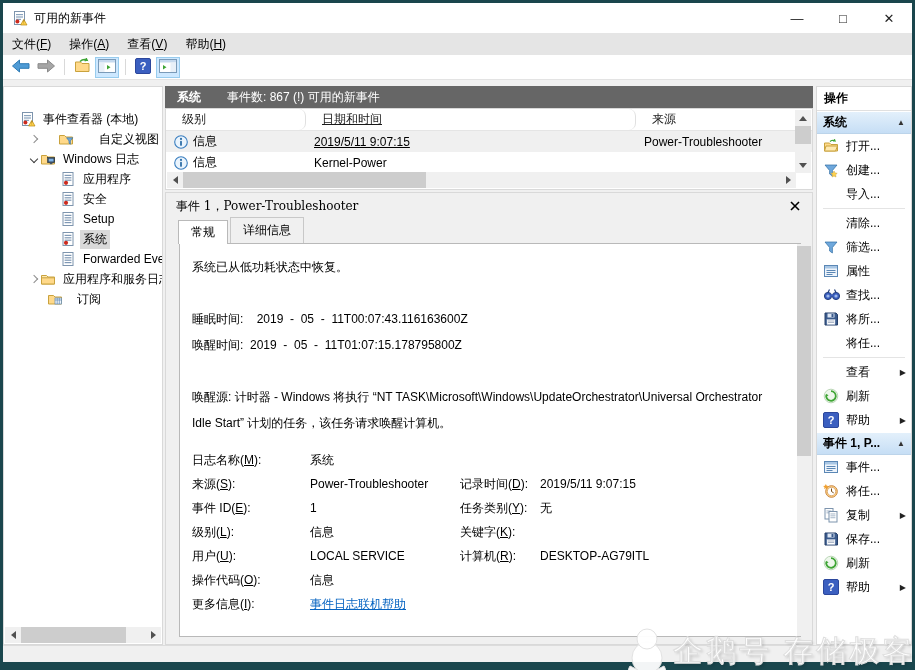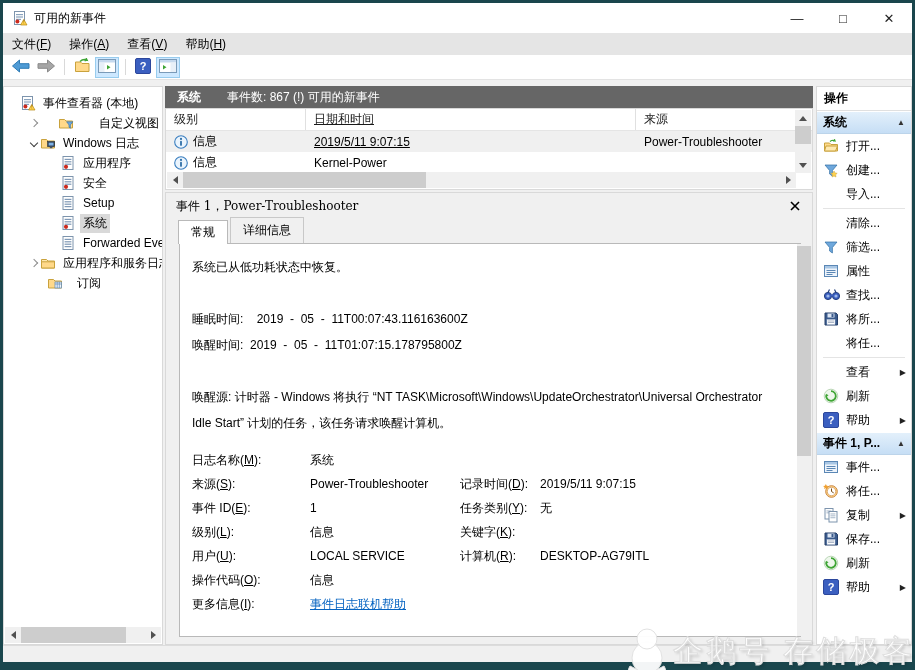--- a/index.html
+++ b/index.html
@@ -47,21 +47,21 @@
   .tri-u { width:0; height:0; border-left:4px solid transparent; border-right:4px solid transparent; border-bottom:5px solid #505050; }
   .tri-d { width:0; height:0; border-left:4px solid transparent; border-right:4px solid transparent; border-top:5px solid #505050; }
   .sb-thumb { background:#cdcdcd; }
 
   
   .darkbar { position:absolute; left:162px; top:6px; width:648px; height:22px; background:#666666; color:#fff; display:flex; align-items:center; padding-left:12px; }
   .darkbar .db-title { font-weight:bold; margin-right:26px; }
 
   .listbox { position:absolute; left:162px; top:28px; width:648px; height:82px; background:#fff; border:1px solid #d9d9d9; overflow:hidden; }
   .cols { display:flex; height:22px; border-bottom:1px solid #e5e5e5; align-items:center; color:#1a1a1a; }
-  .col { padding-left:8px; height:100%; display:flex; align-items:center; border-right:1px solid #e0e0e0; }
+  .col { padding-left:16px; height:100%; display:flex; align-items:center; border-right:1px solid #e0e0e0;border-radius:7px; }
   .c1 { width:140px; } .c2 { width:330px;text-decoration:underline; } .c3 { width:158px; border-right:none; }
   .lrow { display:flex; height:21px; align-items:center; }
   .lrow.sel { background:#f0f0f0; }
   .lcell { padding-left:8px; display:flex; align-items:center; overflow:hidden; white-space:nowrap; }
   .lcell .licon { width:14px; height:14px; margin-right:5px; flex:none; }
   .list-vscroll { position:absolute; right:1px; top:1px; width:16px; height:63px; background:#f0f0f0; display:flex; flex-direction:column; align-items:center; }
   .list-vscroll .sb-thumb { width:16px; height:18px; }
   .list-hscroll { position:absolute; left:1px; bottom:1px; width:629px; height:16px; background:#f0f0f0; display:flex; align-items:center; }
   .list-hscroll .sb-thumb { height:16px; width:243px; }
 
@@ -170,21 +170,21 @@
             <rect x="1" y="1" width="16" height="2.5" fill="#c5d9ee"></rect>
             <rect x="11.5" y="3.8" width="5.5" height="9.2" fill="#e8f0f8"></rect>
             <path d="M4 6 l3.5 2.2 -3.5 2.2 z" fill="#3fa535"></path>
           </svg></span>
       </div>
     </div>
 
   <div class="main">
 
     <div class="tree-panel">
-      <div id="tree" style="padding-top:6px;">
+      <div id="tree" style="padding-top:22px;">
           <div class="tree-row" style="padding-left: 4px;">
             <span class="chevbox"></span>
             <span class="ticon"><svg width="16" height="16" viewBox="0 0 16 16">
                 <rect x="2.5" y="1.5" width="10" height="13" fill="#fff" stroke="#7d94ad"></rect>
                 <rect x="4" y="4" width="7" height="1.2" fill="#8aa3bd"></rect>
                 <rect x="4" y="6.4" width="7" height="1.2" fill="#8aa3bd"></rect>
                 <rect x="4" y="8.8" width="5" height="1.2" fill="#8aa3bd"></rect>
                 <circle cx="5.4" cy="11.6" r="2" fill="#cc2a1e"></circle>
                 <path d="M8.6 15 L11.8 9.4 L15 15 Z" fill="#ffd24d" stroke="#b8860b" stroke-width="0.7"></path>
                 <text x="11.8" y="14.3" font-size="4.5" text-anchor="middle" fill="#7a5200">!</text>

